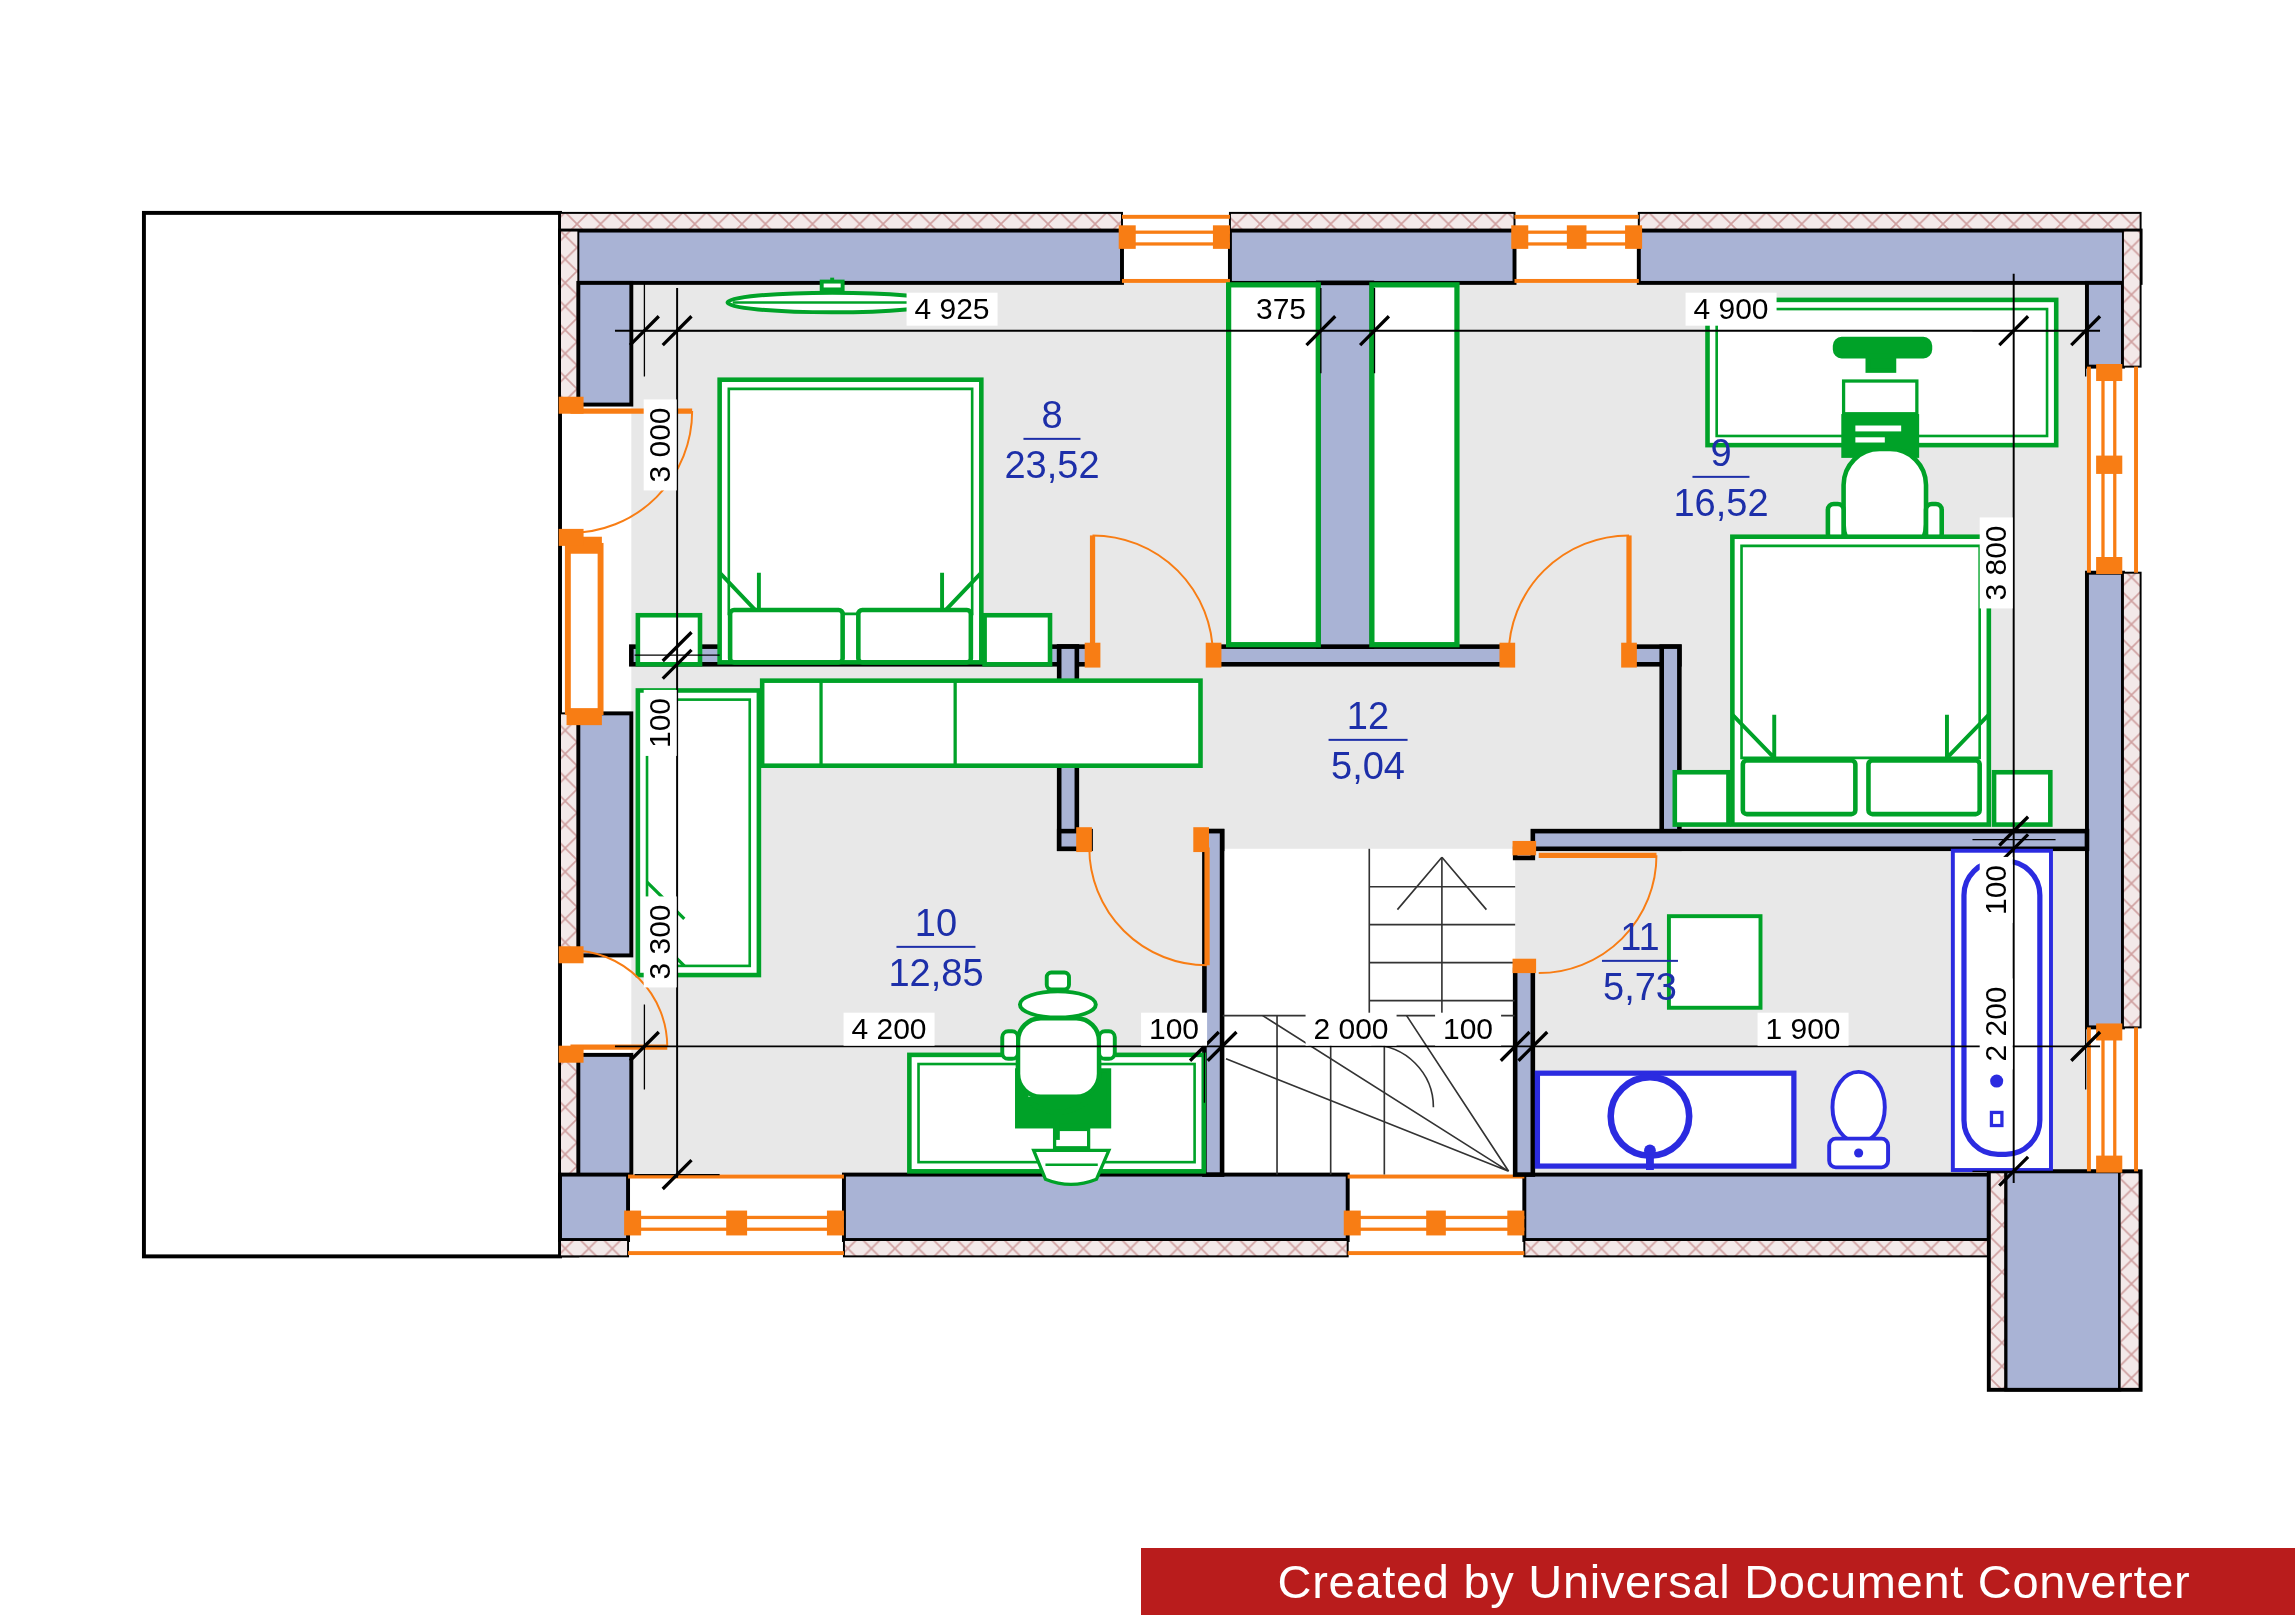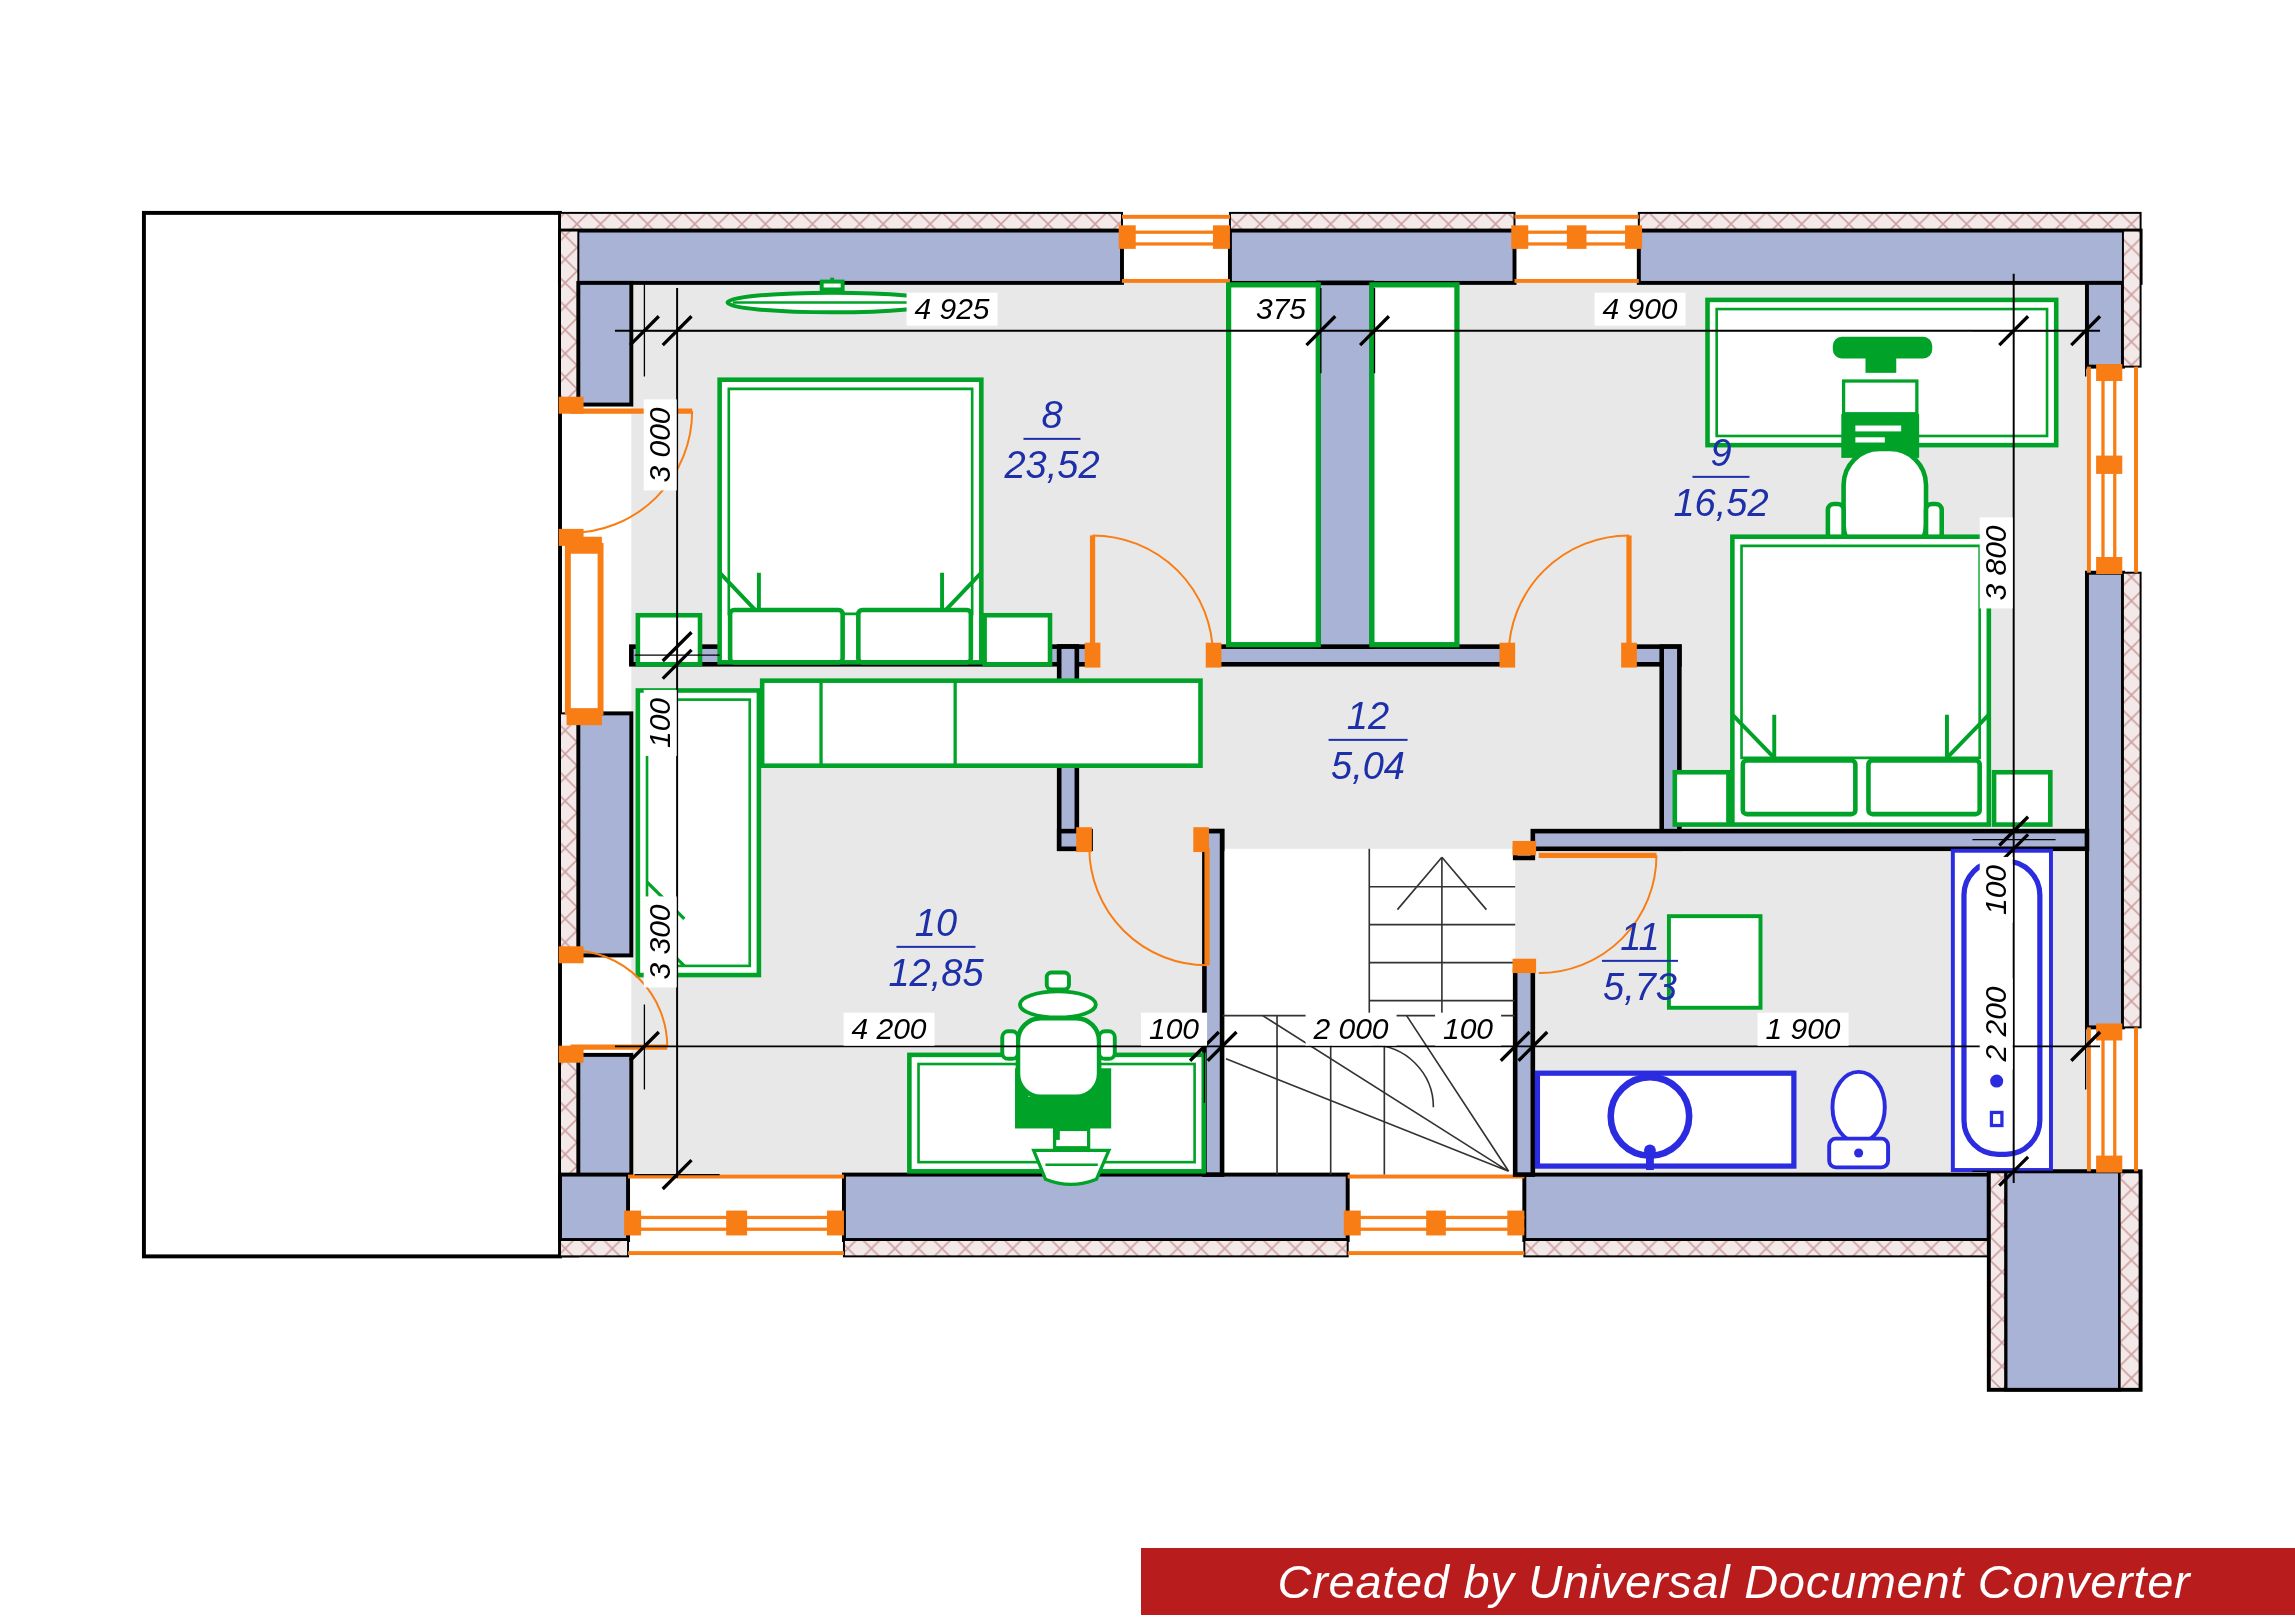--- a/index.html
+++ b/index.html
@@ -1,17 +1,17 @@
 <!DOCTYPE html>
 <html style="font-size:10.5px"><head>
 <meta charset="utf-8">
 <style>
   html,body{margin:0;padding:0;background:#fff;}
   .sheet{position:relative;width:2295px;height:1623px;background:#ffffff;overflow:hidden;
-         font-family:"Liberation Sans",sans-serif;font-style:italic;}
+         font-family:"Liberation Sans",sans-serif;}
   svg.plan{position:absolute;left:0;top:0;}
   .dim{position:absolute;font-size:30px;color:#000;background:#fff;padding:1.3px 7.9px;
        white-space:nowrap;line-height:1;transform:translate(-50%,-50%);}
   .dim.v{transform:translate(-50%,-50%) rotate(-90deg);}
   .room-label{position:absolute;transform:translate(-50%,-50%);color:#1d2fa9;text-align:center;
               font-size:38px;line-height:1.12;}
   .room-label .num{display:inline-block;padding:0 18.3px 1.3px 18.3px;border-bottom:2.6px solid #1d2fa9;}
   .room-label .area{padding-top:3.9px;}
   .watermark{position:absolute;left:1141px;top:1548px;width:1186px;height:67px;background:#b91c1c;
              color:#ffffff;font-size:47px;display:flex;align-items:center;justify-content:center;
@@ -340,21 +340,21 @@
       <path d="M963,527 L1007,483 M1997,527 L2041,483 M2079,527 L2123,483 M3166,527 L3210,483"></path>
       <path d="M963,1621 L1007,1577 M1819,1621 L1863,1577 M1846,1621 L1890,1577 M2294,1621 L2338,1577 M2321,1621 L2365,1577 M3166,1621 L3210,1577"></path>
       <path d="M1013,527 L1057,483 M1013,1010 L1057,966 M1013,1037 L1057,993 M1013,1817 L1057,1773"></path>
       <path d="M3056,527 L3100,483 M3056,1292 L3100,1248 M3056,1319 L3100,1275 M3056,1812 L3100,1768"></path>
     </g>
   </g>
 </svg>
 
 <div class="dim" style="left:952px;top:309px">4 925</div>
 <div class="dim" style="left:1281px;top:309px">375</div>
-<div class="dim" style="left:1640px;top:309px">4 900</div>
+<div class="dim" style="left:1731px;top:309px">4 900</div>
 
 <div class="dim" style="left:889px;top:1029px">4 200</div>
 <div class="dim" style="left:1174px;top:1029px">100</div>
 <div class="dim" style="left:1351px;top:1029px">2 000</div>
 <div class="dim" style="left:1468px;top:1029px">100</div>
 <div class="dim" style="left:1803px;top:1029px">1 900</div>
 
 <div class="dim v" style="left:660px;top:445px">3 000</div>
 <div class="dim v" style="left:660px;top:723px">100</div>
 <div class="dim v" style="left:660px;top:942px">3 300</div>

